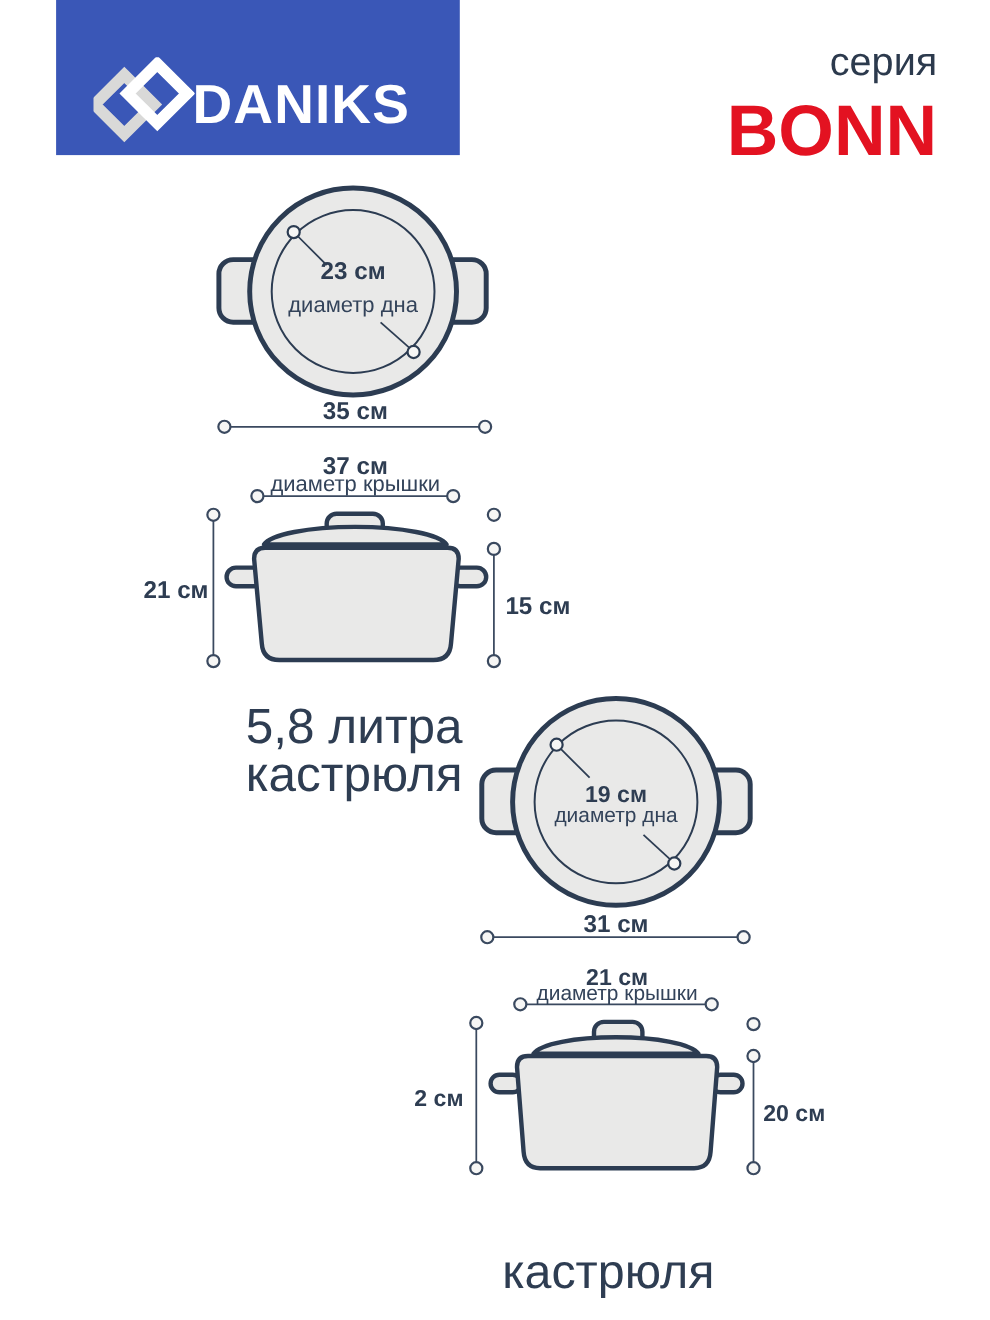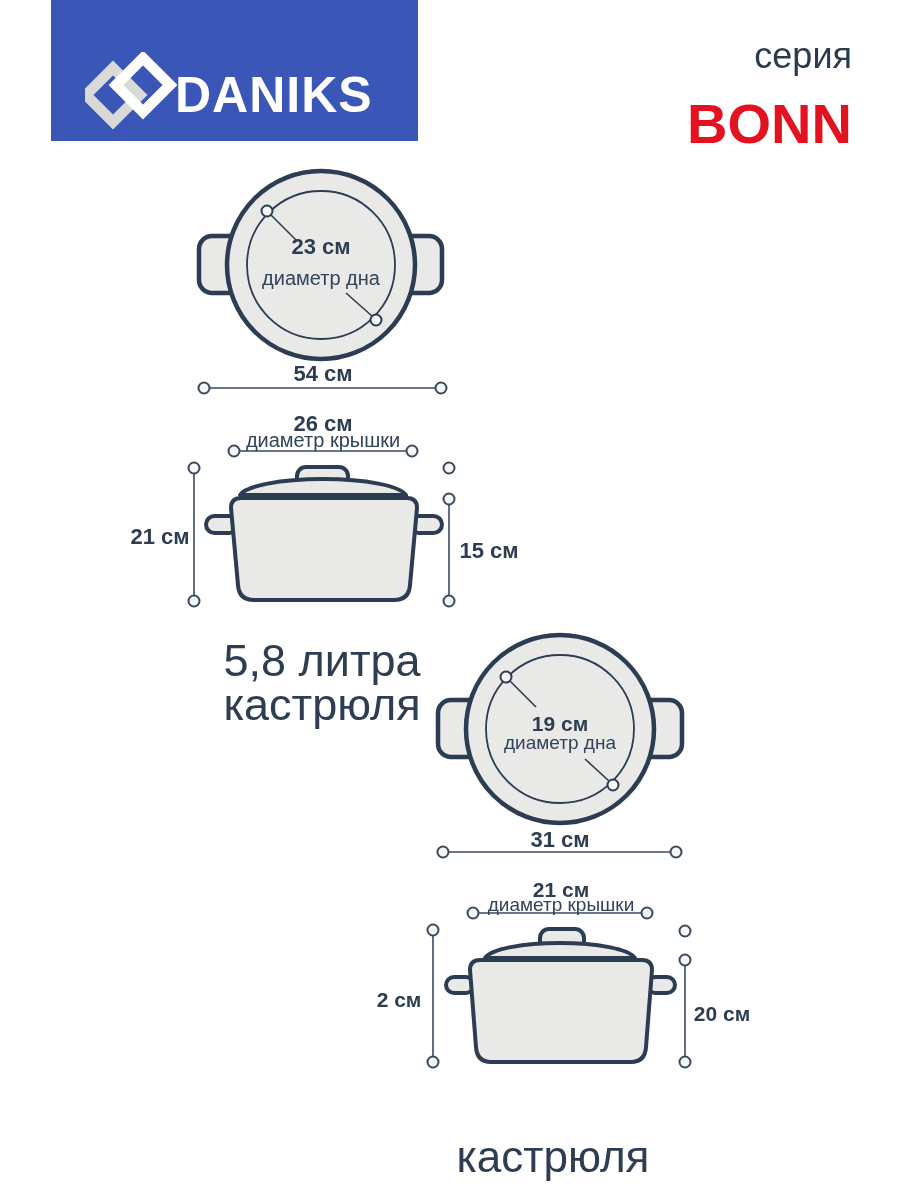--- a/index.html
+++ b/index.html
@@ -7,21 +7,21 @@
     position:relative;width:900px;height:1200px;background:#ffffff;
     overflow:hidden;font-family:Liberation Sans, sans-serif;
   }
   
   .brandbox{position:absolute;left:51px;top:0;width:367px;height:141px;background:#3a57b7;}
   .brandlogo{position:absolute;left:34px;top:52px;}
   .brandname{position:absolute;left:124px;top:70px;font-size:50px;font-weight:700;
     color:#ffffff;line-height:1;letter-spacing:1px;}
   .seriesblock{position:absolute;top:38px;right:48px;text-align:right;}
   .series-label{font-size:36px;line-height:1;color:#2c3a4d;}
-  .series-name{font-size:56px;line-height:1;font-weight:700;color:#e31221;margin-top:22px;}
+  .series-name{font-size:65px;line-height:1;font-weight:700;color:#e31221;margin-top:12px;}
   
   .lbl{position:absolute;transform:translate(-50%,-50%);white-space:nowrap;
     color:#2e3d52;line-height:1;text-align:center;}
   .val{font-size:22px;font-weight:700;}
   .val2{font-size:21px;font-weight:700;}
   .sub{font-size:20px;color:#33435a;}
   .sub2{font-size:19px;color:#33435a;}
   .big{font-size:45px;color:#2e3d52;}
   .big2{font-size:44px;color:#2e3d52;}
   svg.draw{position:absolute;left:0;top:0;}
@@ -116,22 +116,22 @@
       <path d="M 485,958 C 491,949 523,943 560,943 C 597,943 629,949 635,958 Z" stroke-width="4"></path>
       <rect x="446" y="977" width="28" height="16" rx="8" stroke-width="4"></rect>
       <rect x="647" y="977" width="28" height="16" rx="8" stroke-width="4"></rect>
       <path d="M 470,970 Q 470,960 480,960 L 642,960 Q 652,960 652,970
                L 646,1047 Q 645,1062 631,1062 L 491,1062 Q 477,1062 476,1047 Z" stroke-width="4"></path>
     </g>
   </svg>
 
   <div class="lbl val" style="left:321px;top:247px;">23 см</div>
   <div class="lbl sub" style="left:321px;top:278px;">диаметр дна</div>
-  <div class="lbl val" style="left:323px;top:374px;">54 см</div>
-  <div class="lbl val" style="left:323px;top:424px;">26 см</div>
+  <div class="lbl val" style="left:323px;top:374px;">35 см</div>
+  <div class="lbl val" style="left:323px;top:424px;">37 см</div>
   <div class="lbl sub" style="left:323px;top:440px;">диаметр крышки</div>
   <div class="lbl val" style="left:160px;top:537px;">21 см</div>
   <div class="lbl val" style="left:489px;top:551px;">15 см</div>
   <div class="lbl big" style="left:322px;top:660px;">5,8 литра</div>
   <div class="lbl big" style="left:322px;top:704px;">кастрюля</div>
 
   <div class="lbl val2" style="left:560px;top:723px;">19 см</div>
   <div class="lbl sub2" style="left:560px;top:742px;">диаметр дна</div>
   <div class="lbl val" style="left:560px;top:840px;">31 см</div>
   <div class="lbl val2" style="left:561px;top:889px;">21 см</div>

